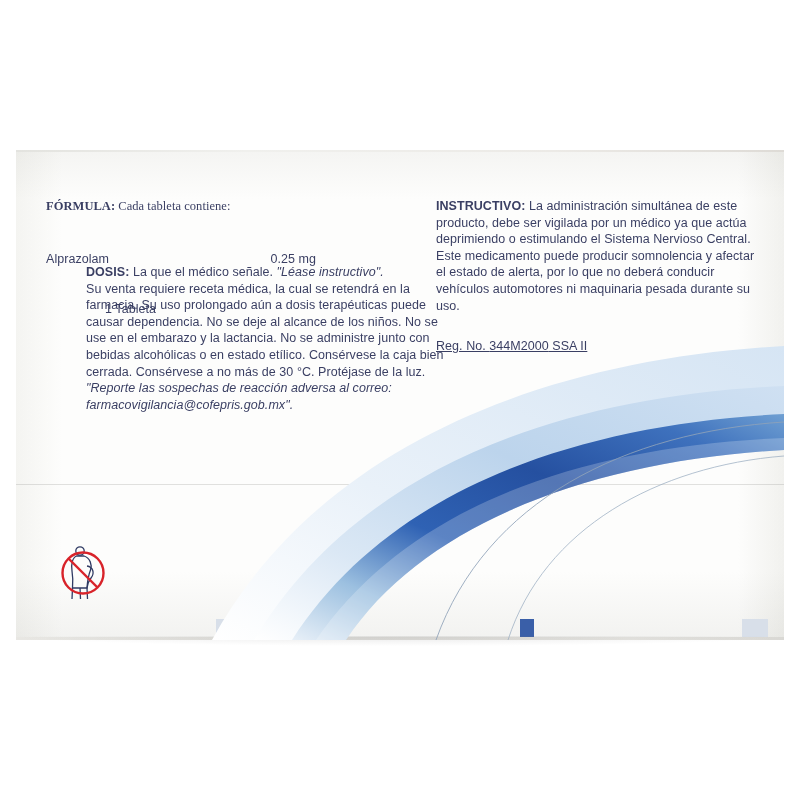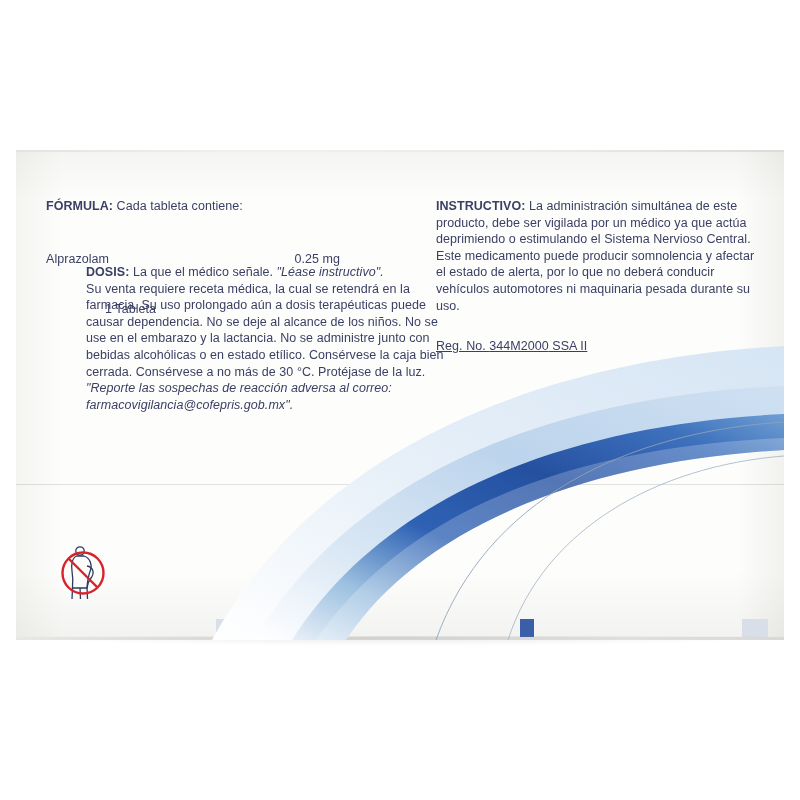--- a/index.html
+++ b/index.html
@@ -82,23 +82,23 @@
     font-size: 12.5px;
     line-height: 16.6px;
     letter-spacing: 0.05px;
     white-space: pre-wrap;
     z-index: 6;
   }
 
   .b { font-weight: bold; }
   .ital { font-style: italic; }
 
-  #formula-block { left: 30px; top: 48px; width: 360px; }
+  #formula-block { left: 30px; top: 48px; width: 360px; font-family: Liberation Serif, serif; }
   #formula-rows { left: 30px; top: 68px; width: 360px; }
-  .frow { display: flex; gap: 24px; }
+  .frow { display: flex; }
   .frow .name { width: 160px; }
   .frow .val { width: 110px; text-align: right; }
 
   #dosis-block { left: 30px; top: 114px; width: 368px; margin-left: 40px; }
   #instructivo-block { left: 420px; top: 48px; width: 320px; }
   #reg-block { left: 420px; top: 188px; width: 320px; text-decoration: underline; }
 
   
   #swoosh {
     position: absolute;

